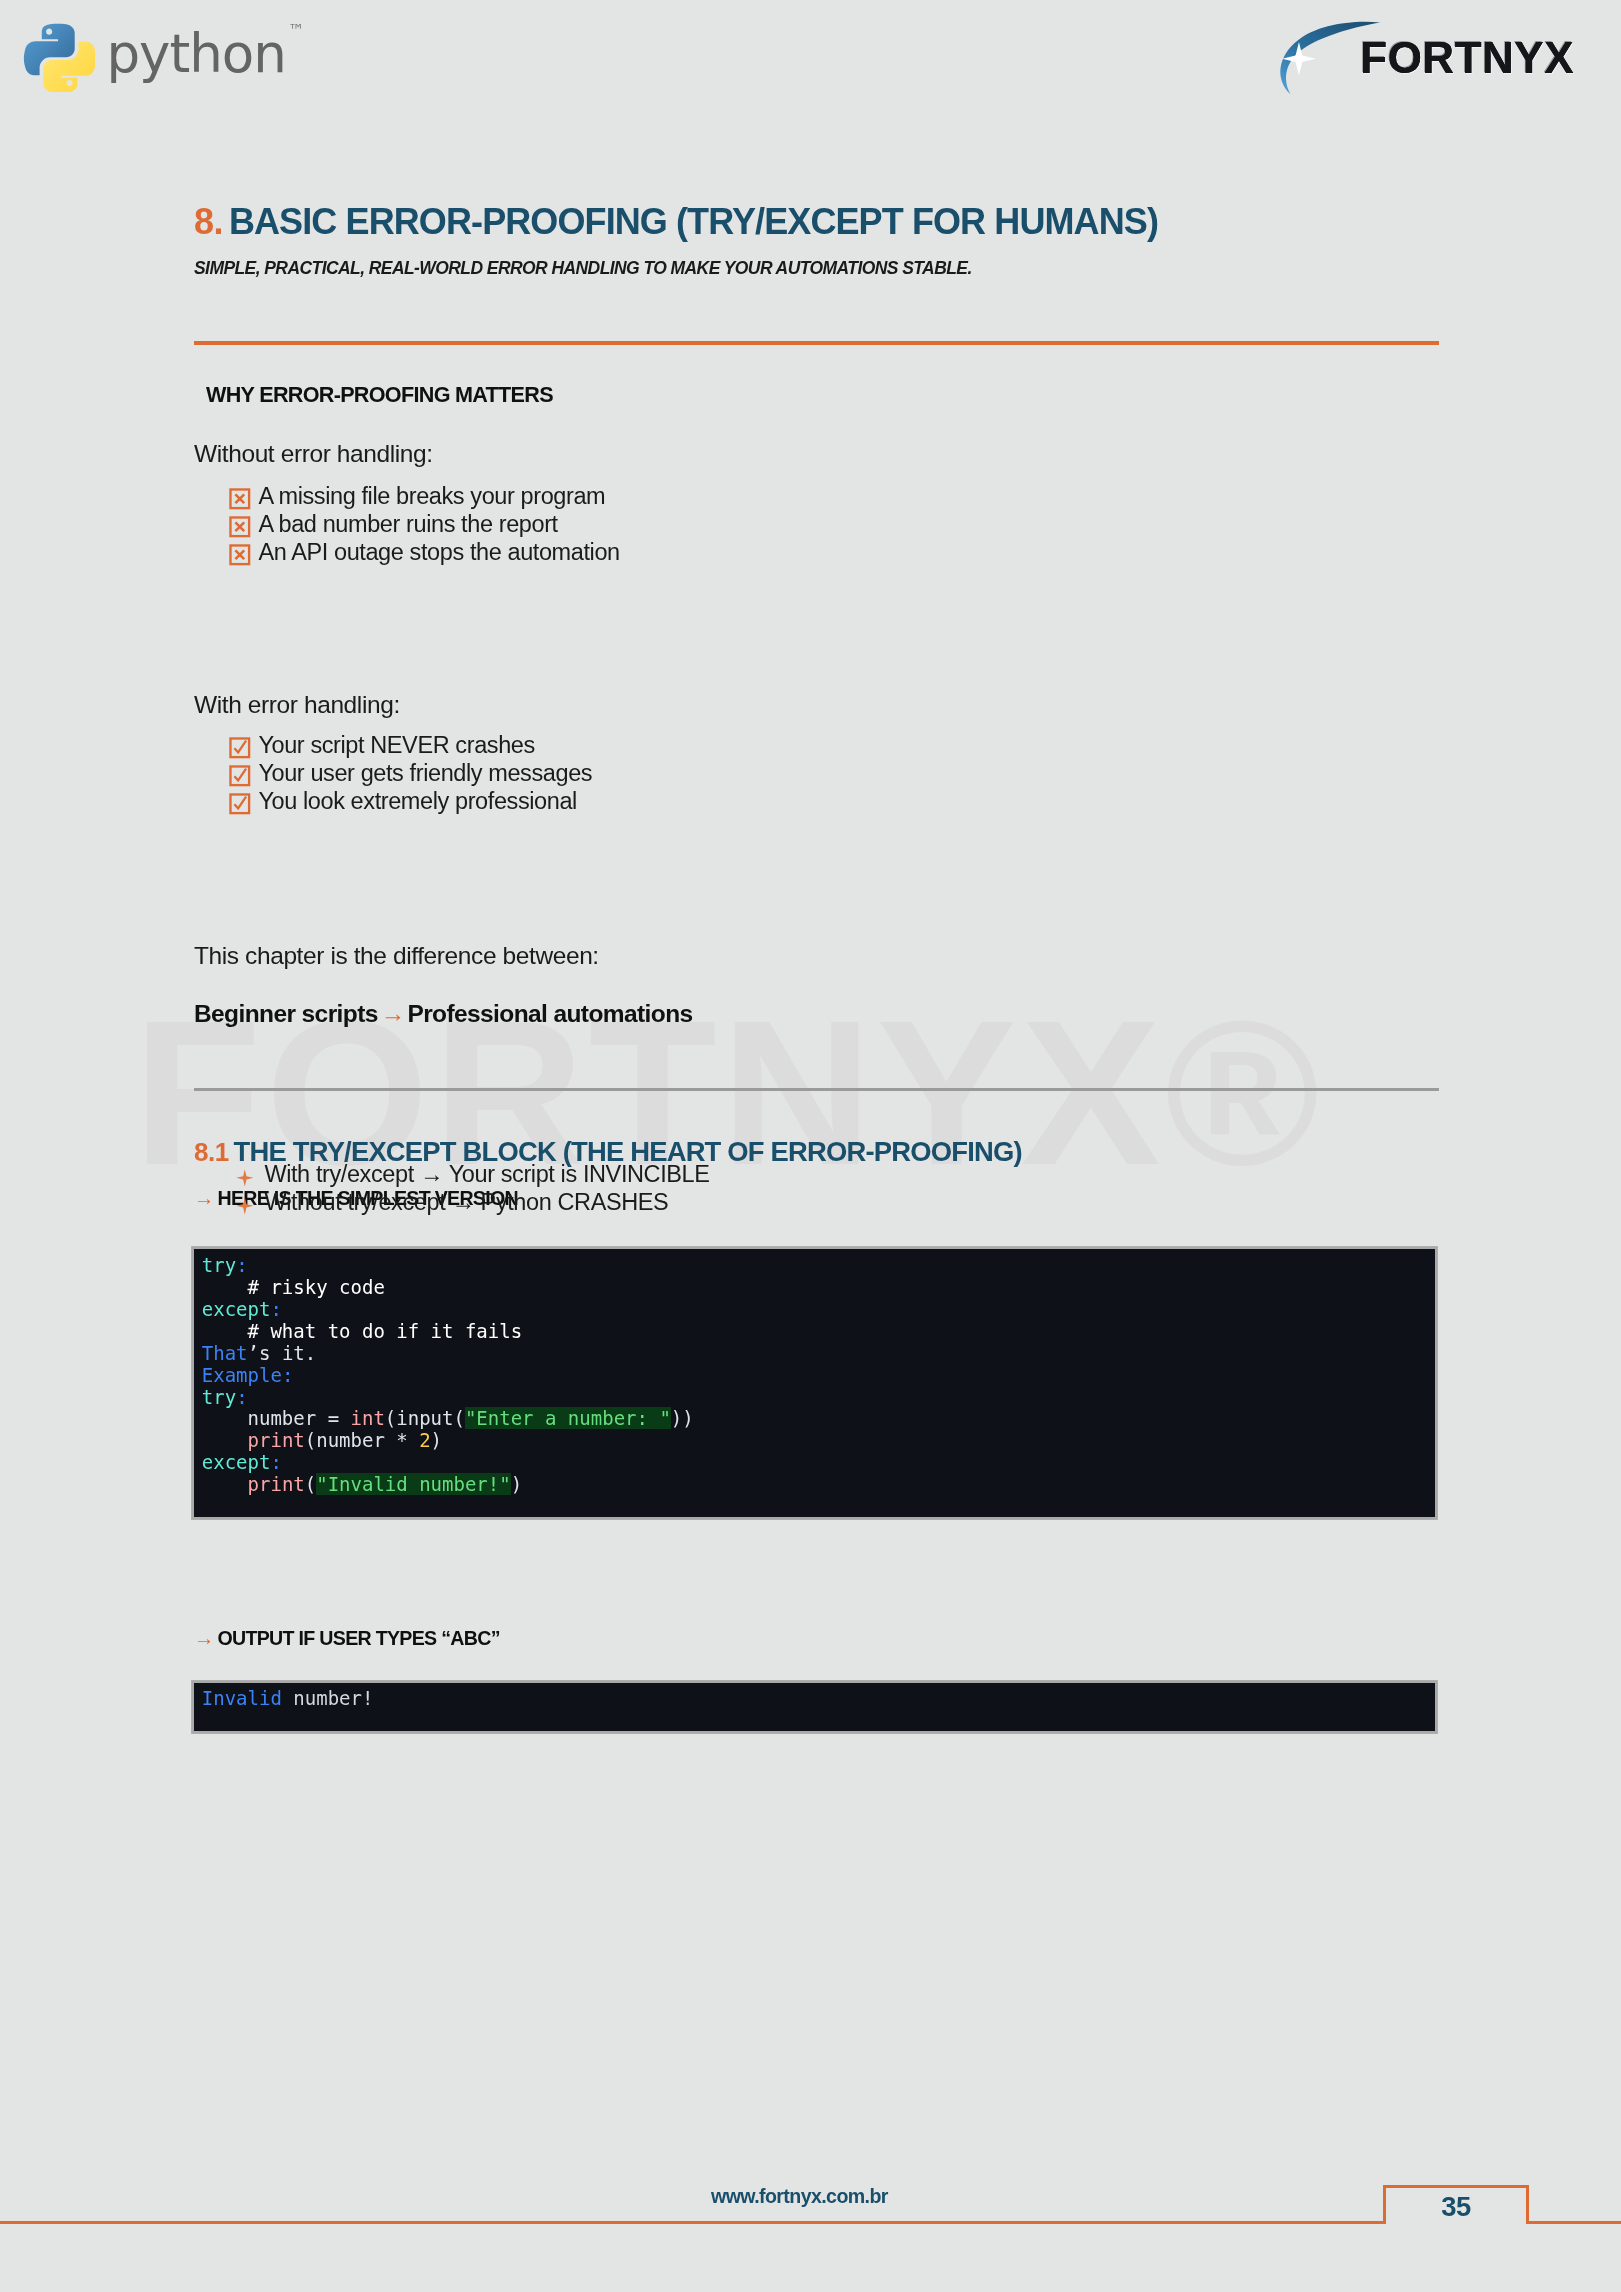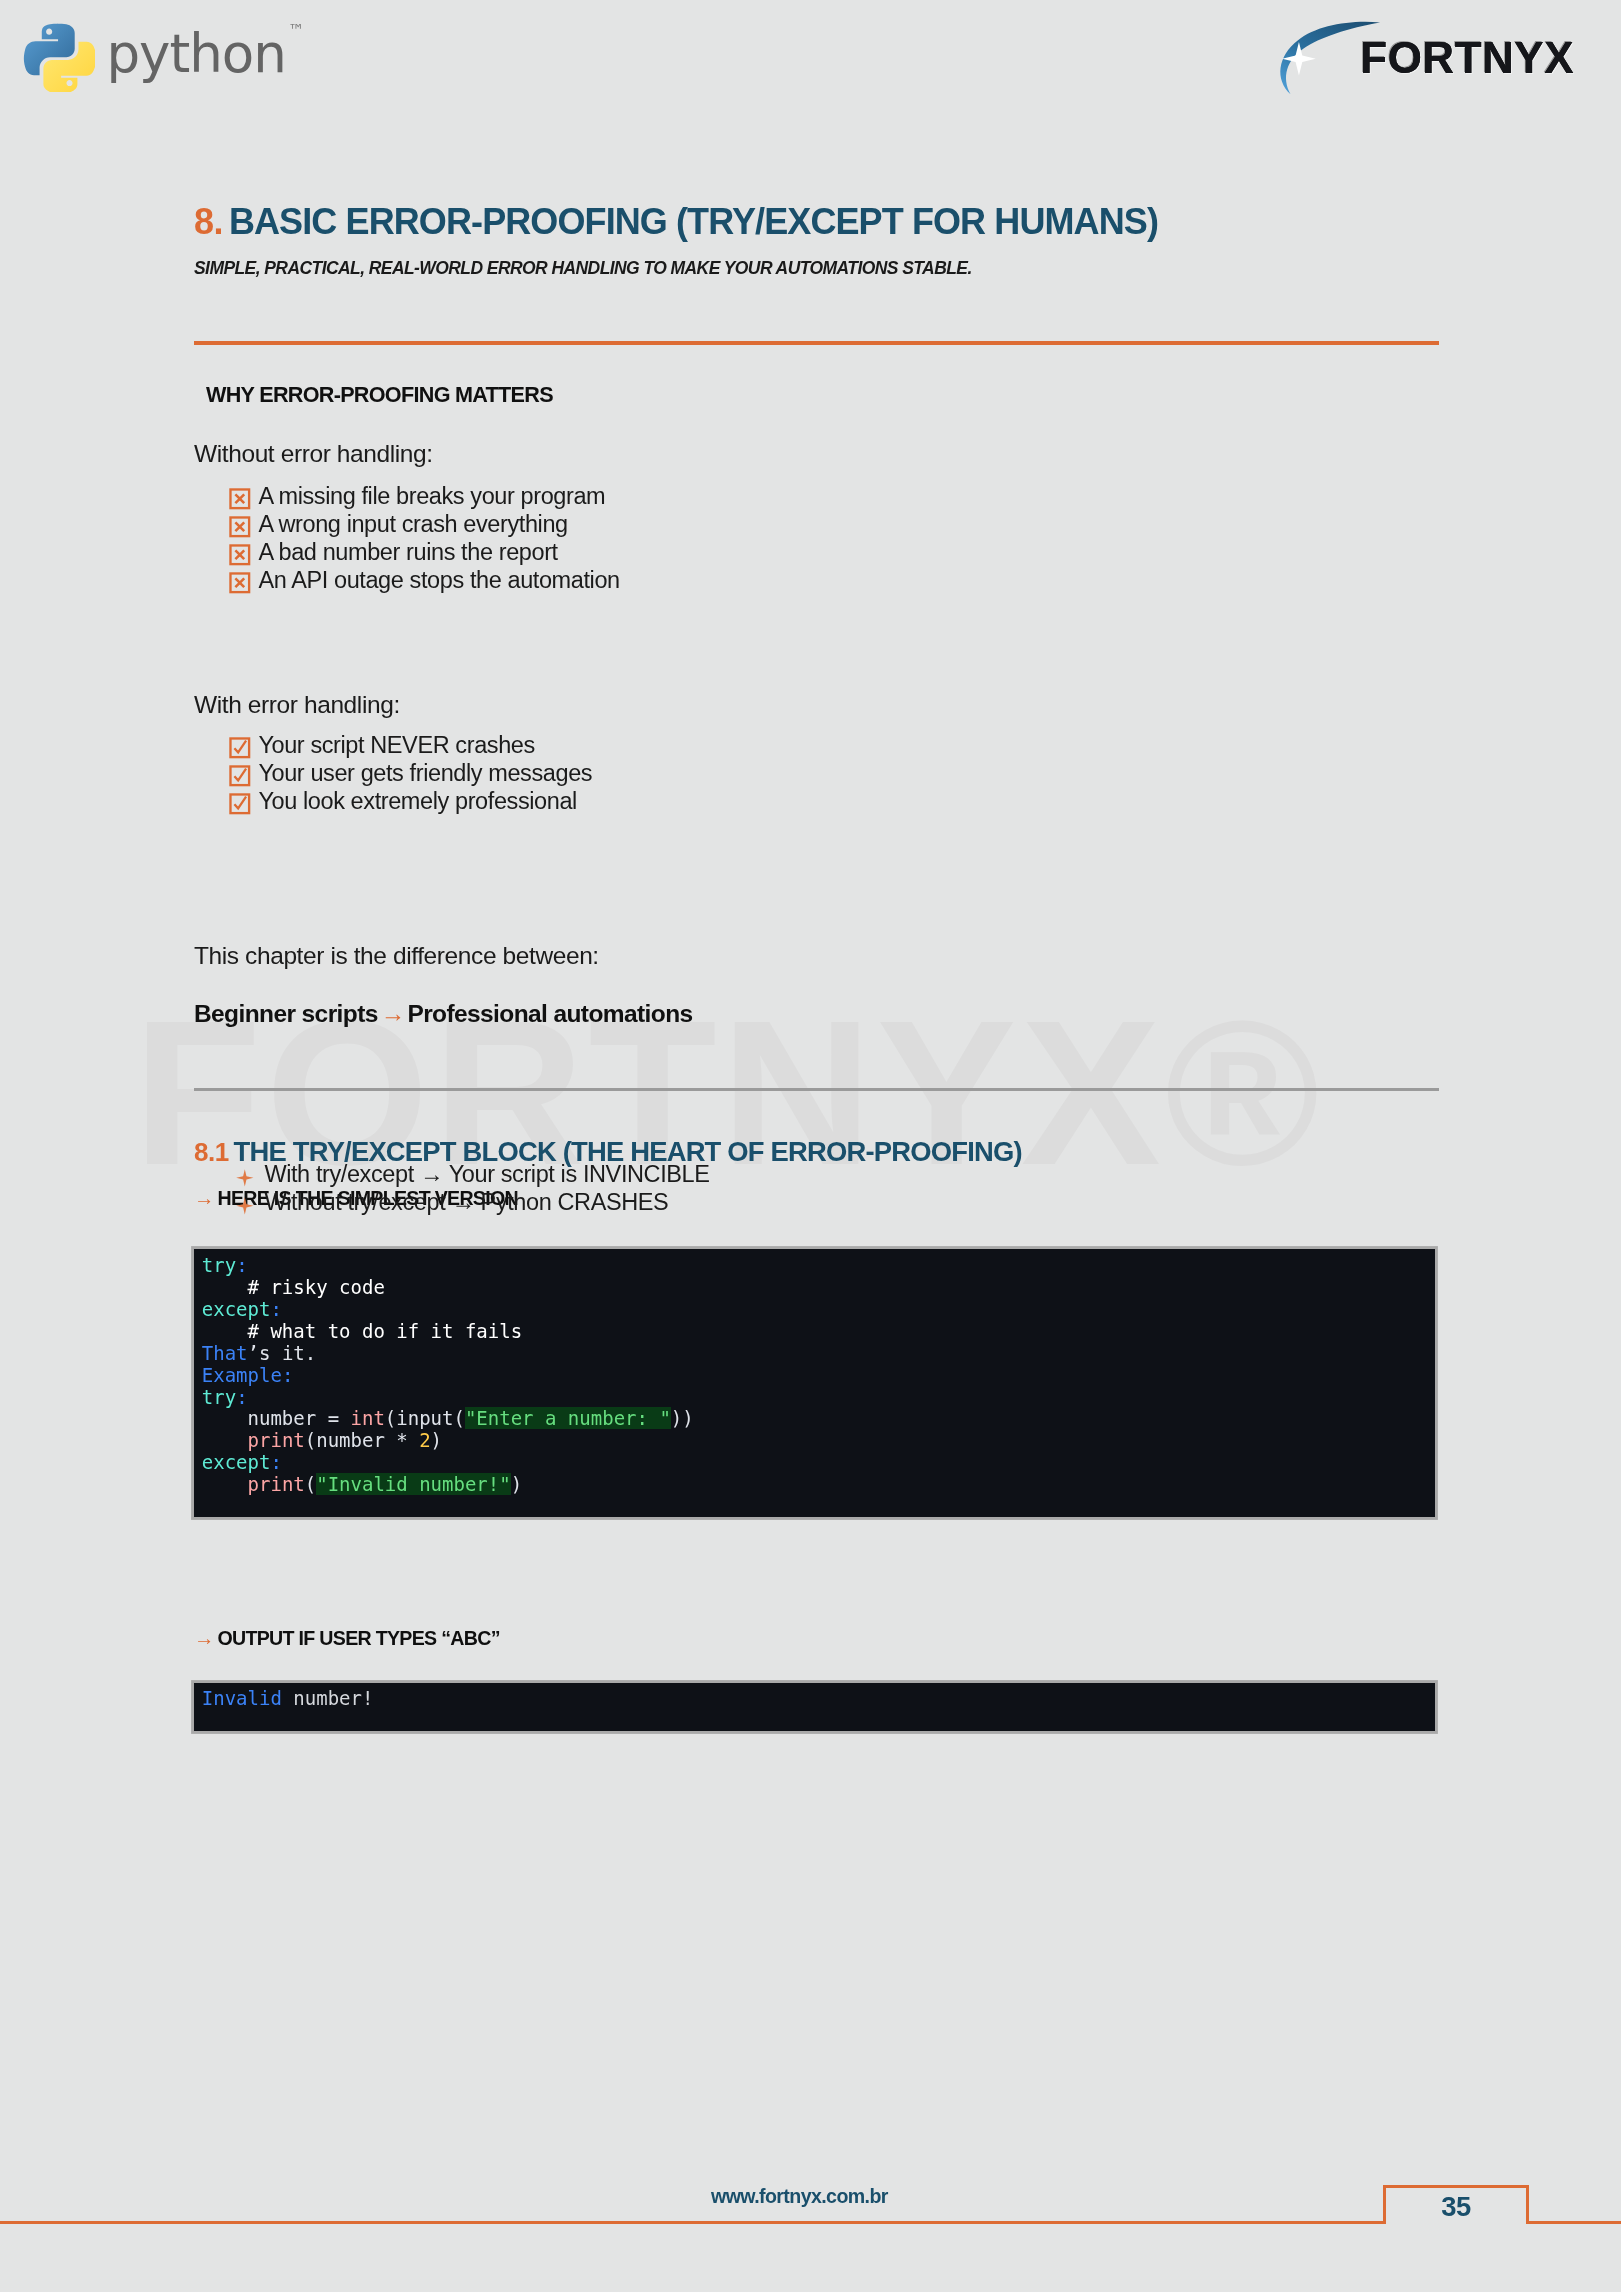--- a/index.html
+++ b/index.html
@@ -429,29 +429,20 @@
       </span>
       <span class="bullet-label">A missing file breaks your program</span>
     </div>
     <div class="bullet-row">
       <span class="bullet-mark">
         <svg width="21.6" height="21.6" viewBox="0 0 22 22">
             <rect x="1.5" y="1.5" width="19" height="19" fill="none" stroke="#dd6b33" stroke-width="2.4"></rect>
             <path d="M6.5 6.5 L15.5 15.5 M15.5 6.5 L6.5 15.5" stroke="#dd6b33" stroke-width="2.6" fill="none"></path>
           </svg>
       </span>
-      <span class="bullet-label">A wrong input crash everything</span>
-    </div>
-    <div class="bullet-row">
-      <span class="bullet-mark">
-        <svg width="21.6" height="21.6" viewBox="0 0 22 22">
-            <rect x="1.5" y="1.5" width="19" height="19" fill="none" stroke="#dd6b33" stroke-width="2.4"></rect>
-            <path d="M6.5 6.5 L15.5 15.5 M15.5 6.5 L6.5 15.5" stroke="#dd6b33" stroke-width="2.6" fill="none"></path>
-          </svg>
-      </span>
       <span class="bullet-label">A bad number ruins the report</span>
     </div>
     <div class="bullet-row">
       <span class="bullet-mark">
         <svg width="21.6" height="21.6" viewBox="0 0 22 22">
             <rect x="1.5" y="1.5" width="19" height="19" fill="none" stroke="#dd6b33" stroke-width="2.4"></rect>
             <path d="M6.5 6.5 L15.5 15.5 M15.5 6.5 L6.5 15.5" stroke="#dd6b33" stroke-width="2.6" fill="none"></path>
           </svg>
       </span>
       <span class="bullet-label">An API outage stops the automation</span>

